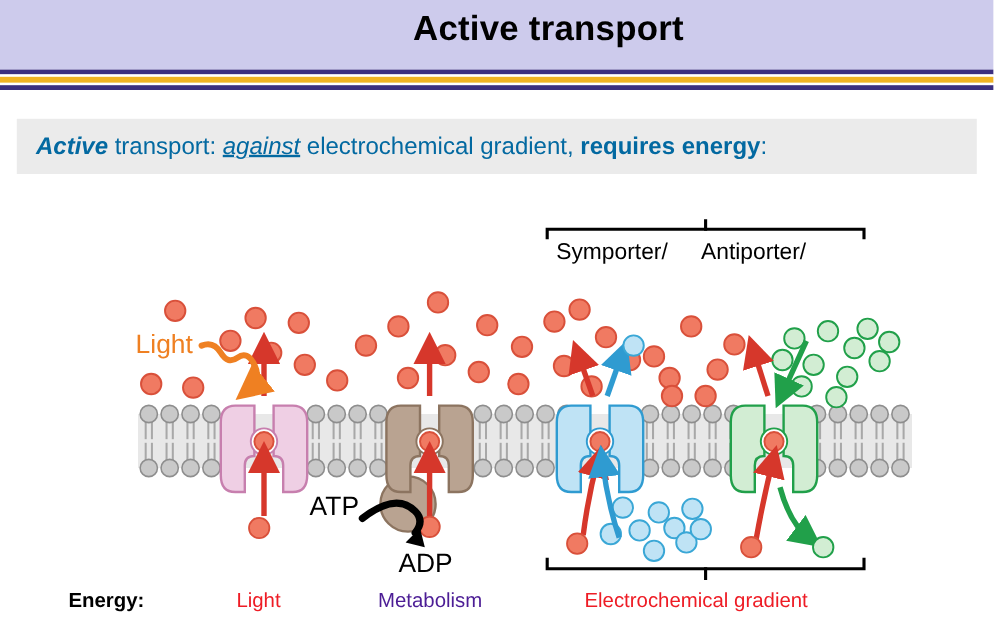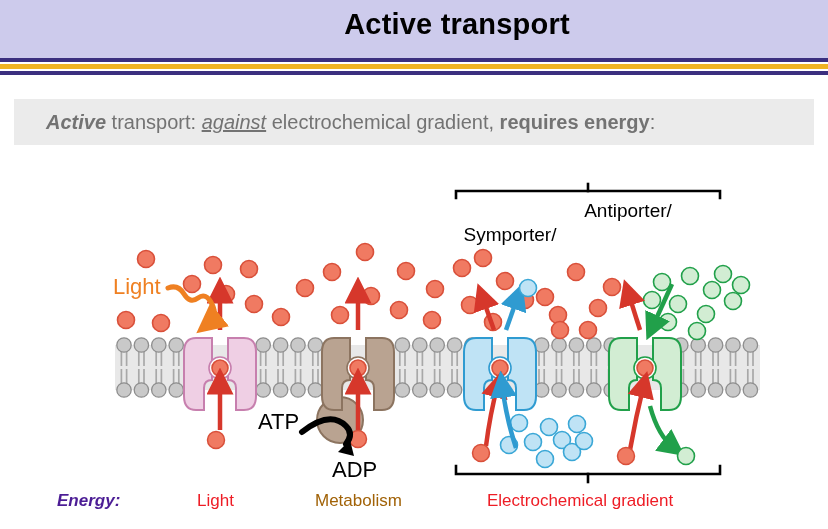--- a/index.html
+++ b/index.html
@@ -28,37 +28,37 @@
   .rule-white2{position:absolute;left:0;top:69px;width:828px;height:2px;background:#ffffff;}
   .rule-navy2{position:absolute;left:0;top:71px;width:828px;height:4px;background:#3b2f7f;}
 
   
   .subtitle-band{
     position:absolute;left:14px;top:99px;width:800px;height:46px;
     background:#ebebeb;
     display:flex;align-items:center;
   }
   .subtitle-text{
-    padding-left:32px;font-size:20px;color:#737373;white-space:nowrap;
+    padding-left:16px;font-size:20px;color:#0369a1;white-space:nowrap;
   }
   .subtitle-text b{font-weight:bold;}
   .subtitle-text .bi{font-weight:bold;font-style:italic;}
   .subtitle-text .ui{font-style:italic;text-decoration:underline;}
   .coupled-inner{position:absolute;left:455px;top:165px;width:266px;text-align:center;font-size:19px;color:#000;}
-  .symp{position:absolute;left:440px;top:200px;width:140px;text-align:center;font-size:19px;line-height:22px;color:#000;margin-top:24px;}
+  .symp{position:absolute;left:440px;top:200px;width:140px;text-align:center;font-size:19px;line-height:22px;color:#000;}
   .anti{position:absolute;left:558px;top:200px;width:140px;text-align:center;font-size:19px;line-height:22px;color:#000;}
 
   .light-label{position:absolute;left:113px;top:274px;font-size:22px;color:#ef8022;}
   .atp-label{position:absolute;left:258px;top:409px;font-size:22px;color:#000;}
   .adp-label{position:absolute;left:288px;top:457px;font-size:22px;color:#000;margin-left:44px;}
 
   
-  .energy-key{position:absolute;left:57px;top:491px;font-size:17px;font-weight:bold;font-style:italic;color:#4c1d95;}
+  .energy-key{position:absolute;left:57px;top:491px;font-size:17px;font-weight:bold;color:#000000;}
   .energy-light{position:absolute;left:197px;top:491px;font-size:17px;color:#ee1c25;}
-  .energy-metab{position:absolute;left:315px;top:491px;font-size:17px;color:#a16207;}
+  .energy-metab{position:absolute;left:315px;top:491px;font-size:17px;color:#4c1d95;}
   .energy-grad{position:absolute;left:487px;top:491px;font-size:17px;color:#ee1c25;}
 
   svg.layer{position:absolute;left:0;top:0;width:828px;height:529px;pointer-events:none;}
 </style>
 </head>
 <body>
 
 <div class="slide">
 
   <div class="title-band"></div>

